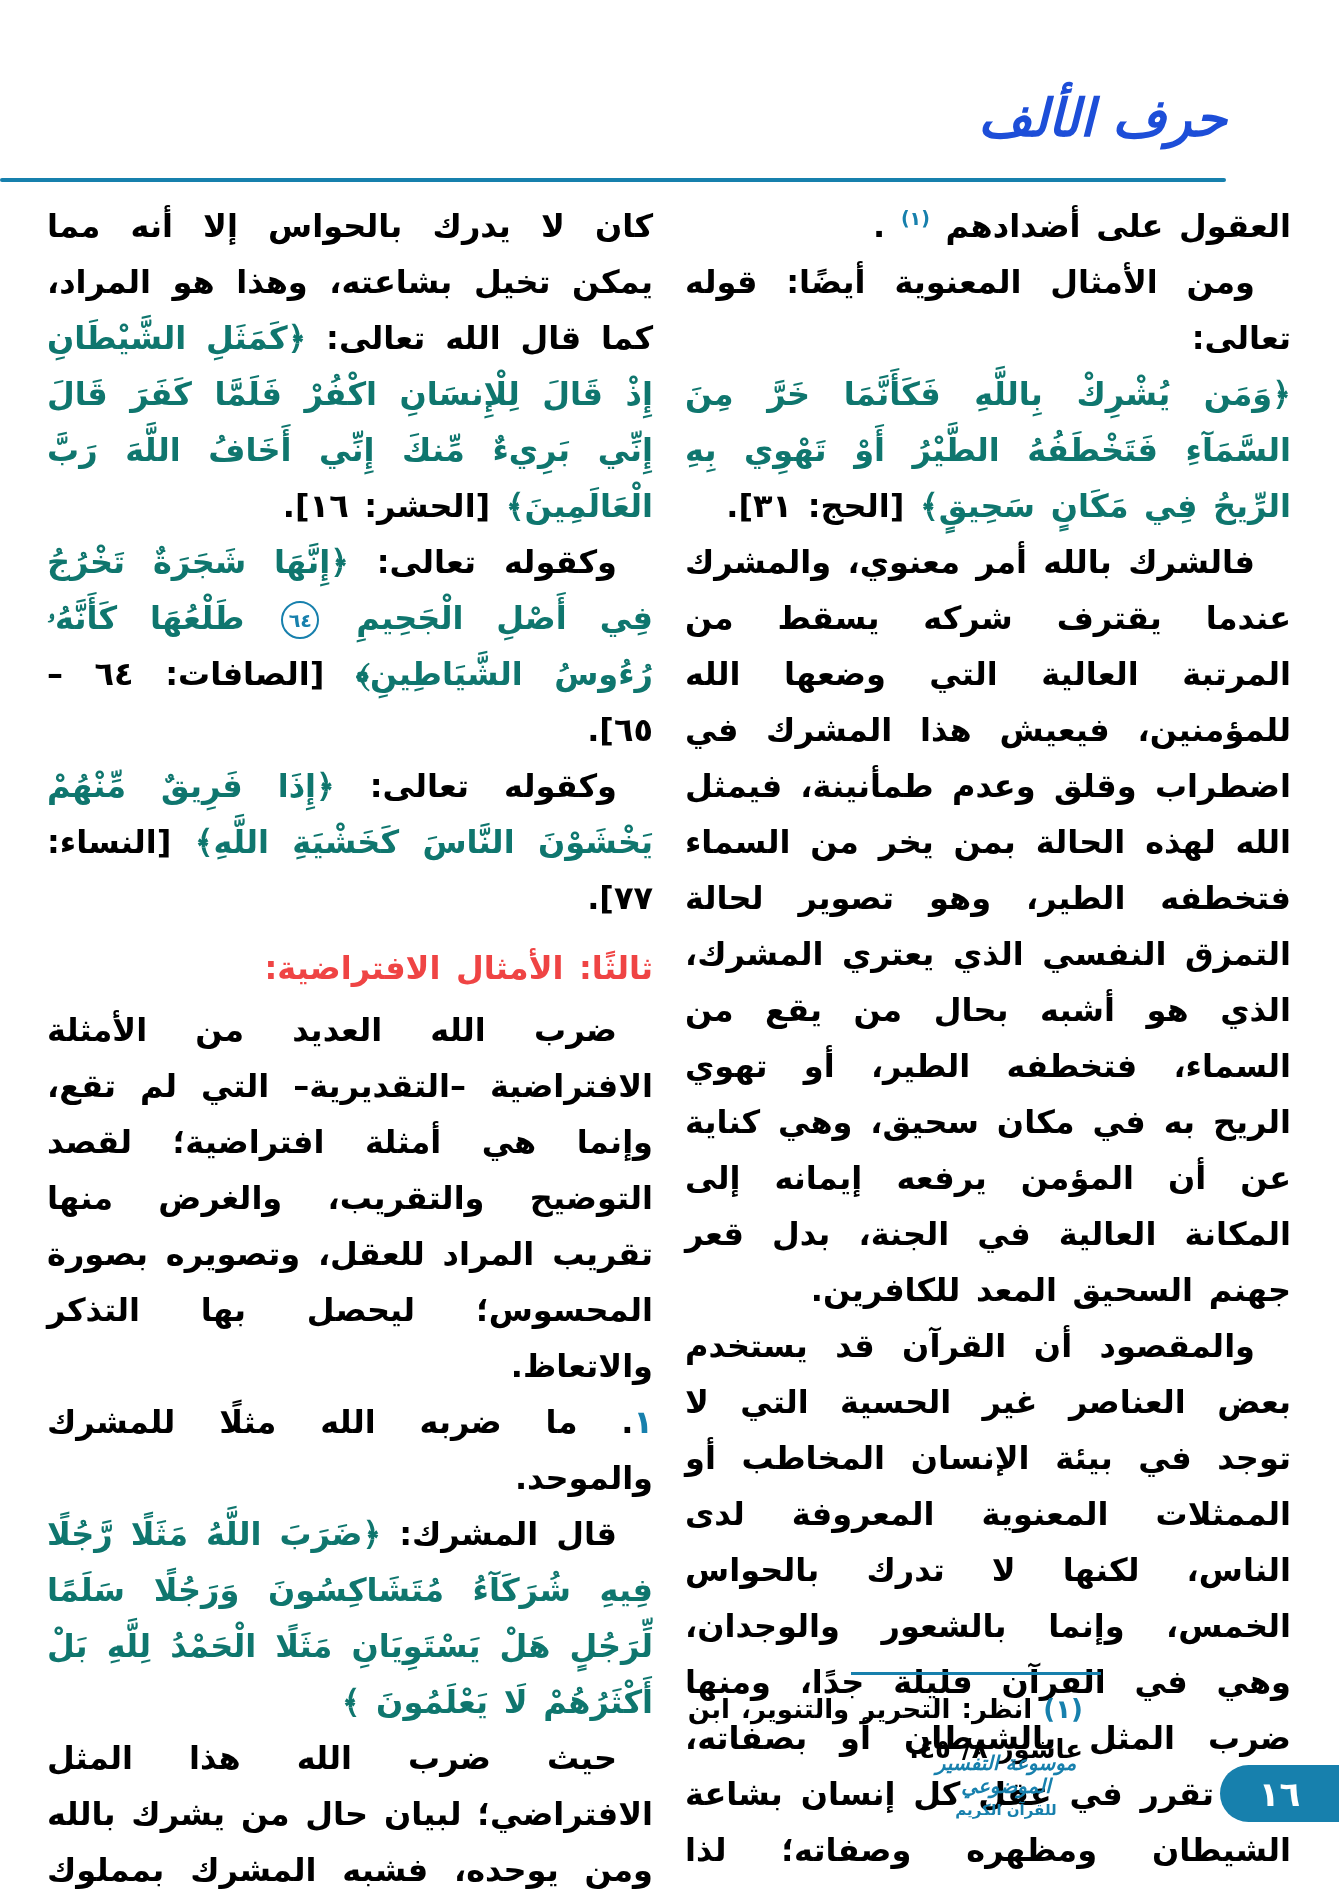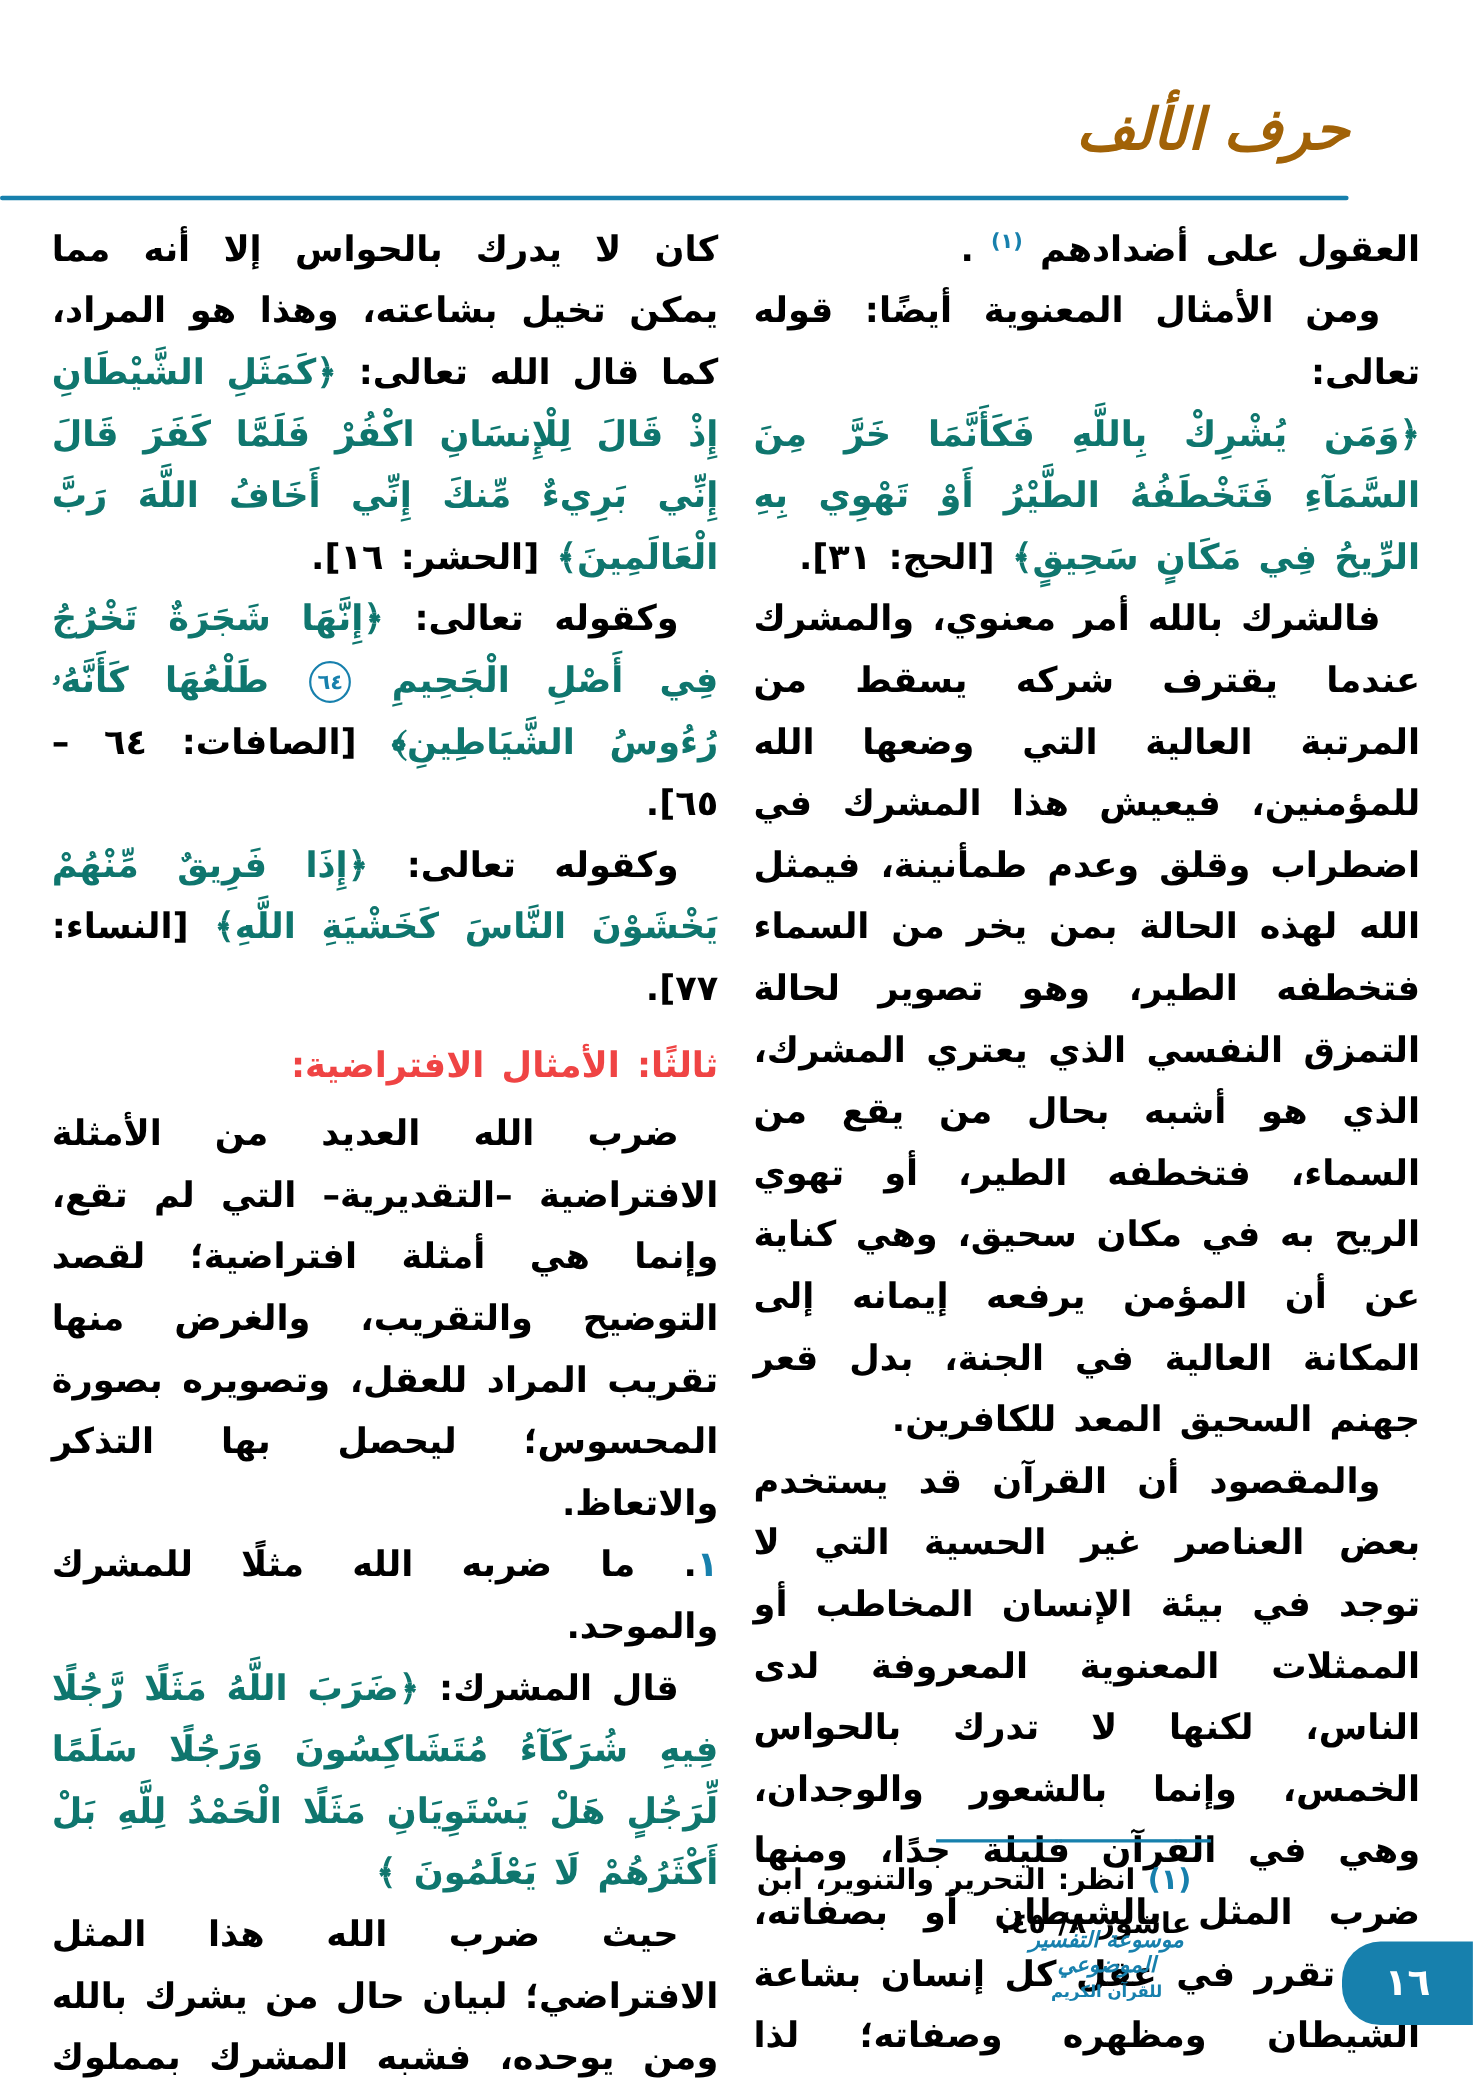--- a/index.html
+++ b/index.html
@@ -8,21 +8,21 @@
     width:1339px;height:1890px;
     background:#ffffff;
     overflow:hidden;
     direction:rtl;
     font-family:"DejaVu Sans", sans-serif;
     color:#000000;
   }
   
   .chapter-title{
     position:absolute;top:92px;right:112px;
-    color:#a16207;
+    color:#1d4ed8;
     font-size:52px;font-weight:bold;font-style:italic;
     line-height:1;
     letter-spacing:-1px;
   }
   .header-rule{
     position:absolute;top:178px;left:0;
     width:1226px;height:4px;
     background:#1780ad;border-radius:2px;
   }
   
@@ -88,21 +88,21 @@
   }
   .logo-main{
     font-size:20px;font-weight:bold;font-style:italic;
     line-height:1.15;letter-spacing:-1px;
   }
   .logo-sub{
     font-size:15px;font-weight:bold;margin-top:3px;letter-spacing:0;
   }
   .page-badge{
     position:absolute;top:1765px;right:0;
-    width:119px;height:76px;
+    width:119px;height:57px;
     background:#1780ad;
     border-radius:35px 0 0 35px;
     display:flex;align-items:center;justify-content:center;
   }
   .page-badge span{
     color:#ffffff;font-size:34px;font-weight:bold;
   }
 </style>
 </head>
 <body>

